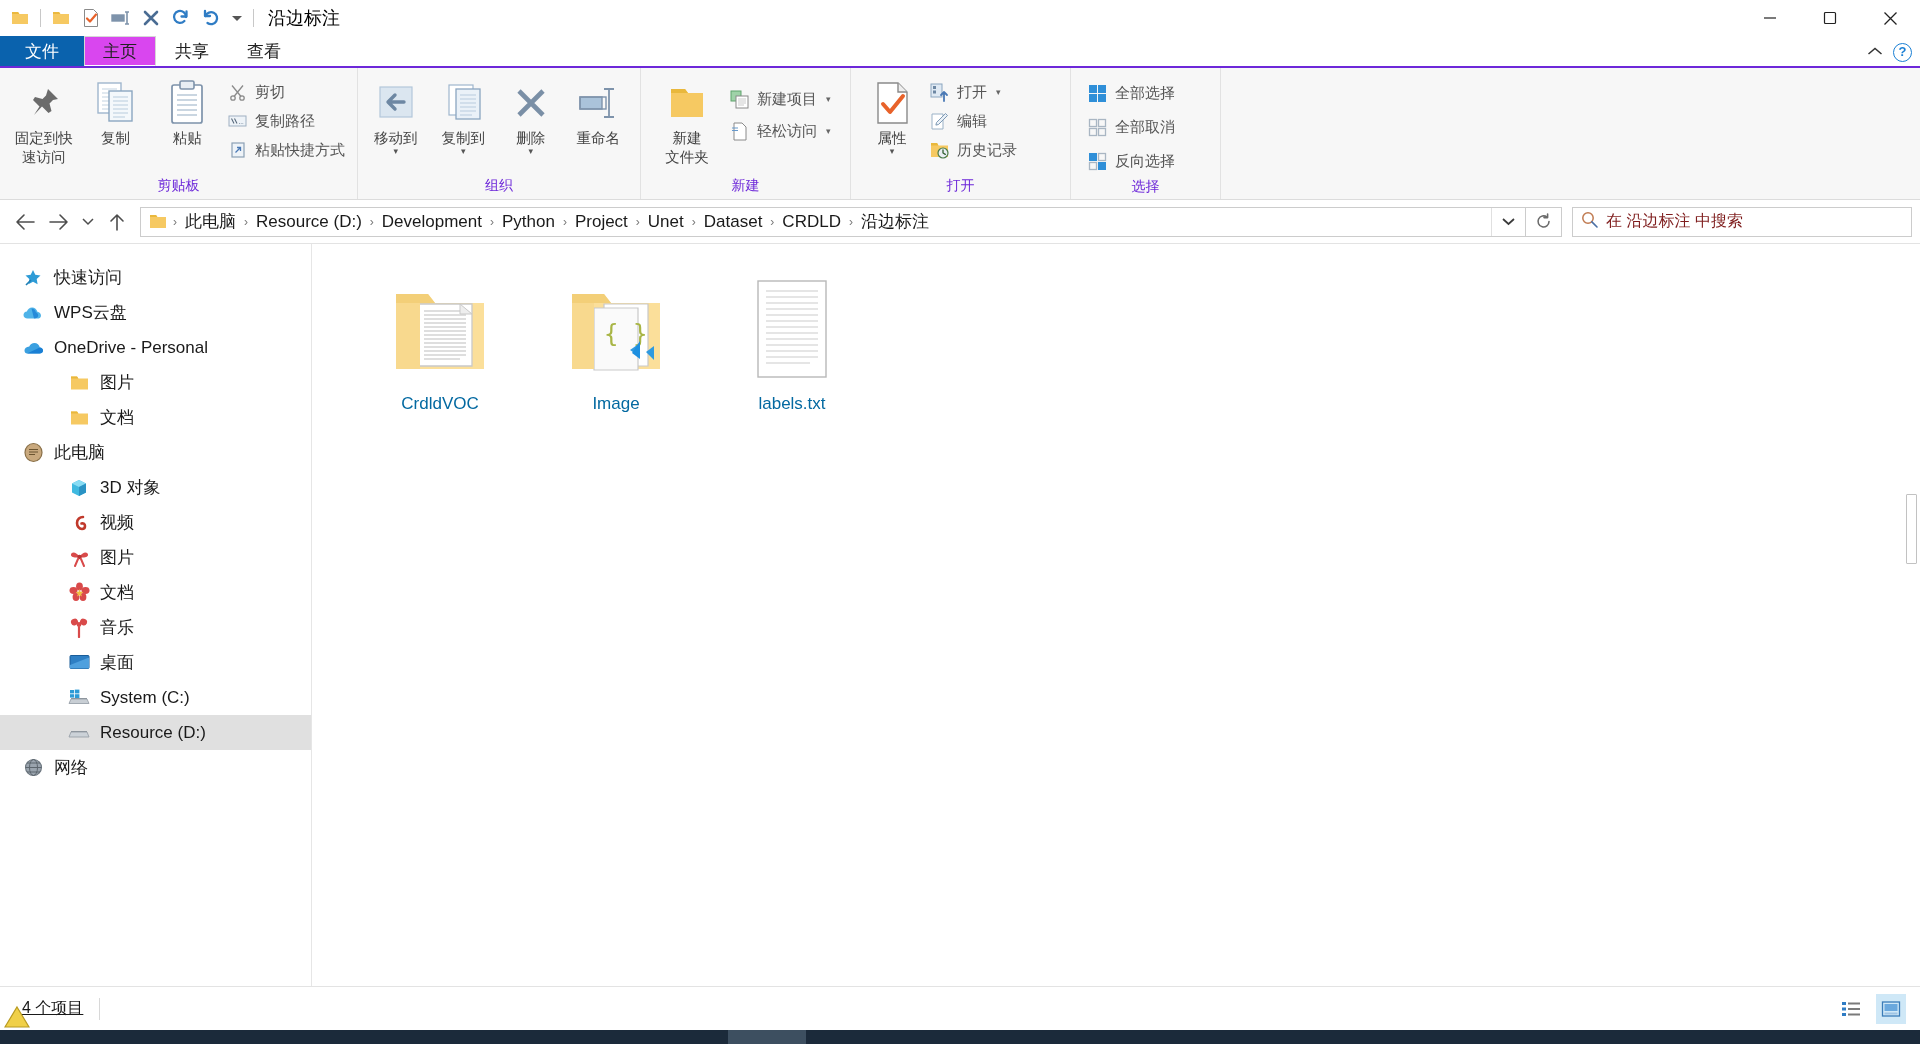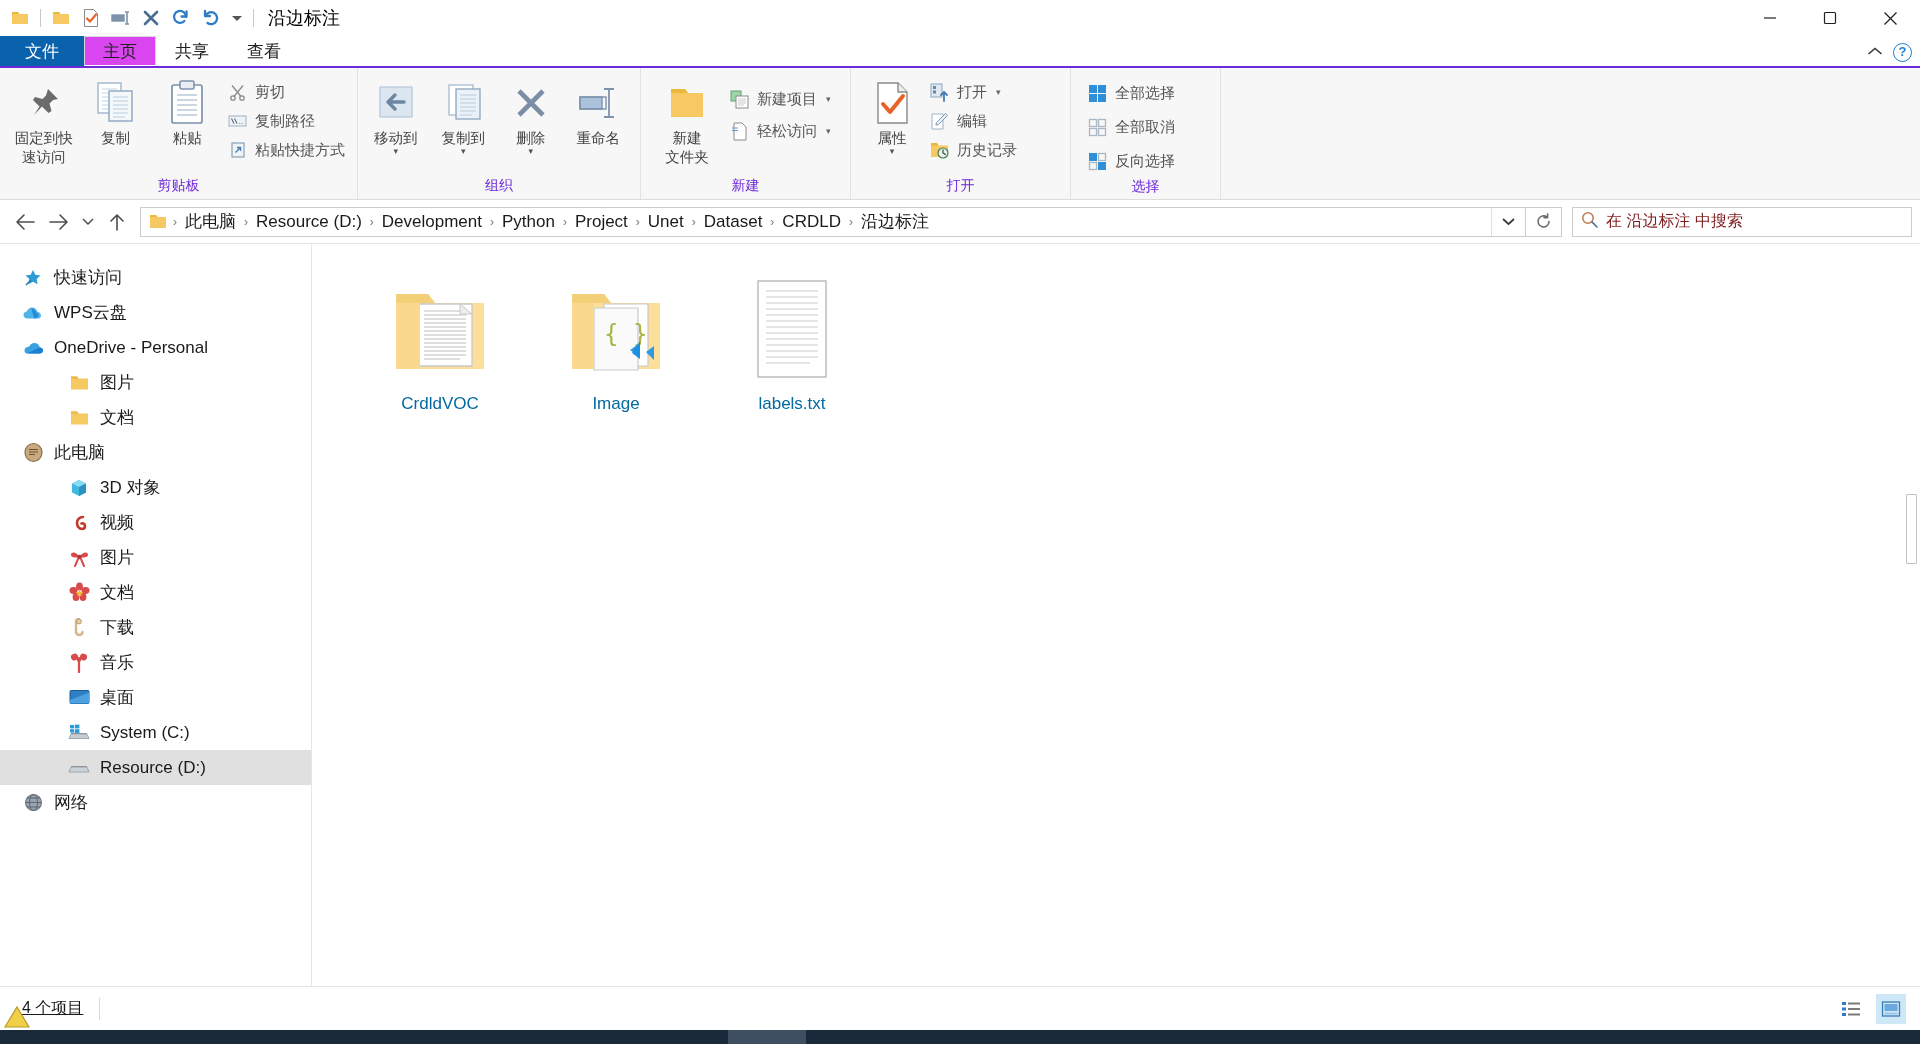--- a/index.html
+++ b/index.html
@@ -849,29 +849,20 @@
             <ellipse cx="14" cy="15" rx="3.4" ry="4"></ellipse>
             <ellipse cx="7" cy="15" rx="3.4" ry="4"></ellipse>
             <ellipse cx="4.5" cy="8.5" rx="4" ry="3.4"></ellipse>
           </g>
           <path d="M10.5 7l1 2.8 2.9.2-2.3 1.8.8 2.8-2.4-1.6-2.4 1.6.8-2.8-2.3-1.8 2.9-.2z" fill="#f0c040"></path>
         </svg>
       </span>
       <span>文档</span>
     </div>
 
-    <div class="nav-item indent1">
-      <span class="nicon">
-        <svg width="18" height="20" viewBox="0 0 18 20">
-          <path d="M9 1c-2 0-3 1.5-3 3v9c0 2.5 1.5 4 3.2 4 1.8 0 3.3-1.3 3.3-3" fill="none" stroke="#d8b48a" stroke-width="2.4" stroke-linecap="round"></path>
-          <circle cx="9" cy="3.5" r="2.4" fill="#e8d0b0" stroke="#bb9a70" stroke-width="1"></circle>
-        </svg>
-      </span>
-      <span>下载</span>
-    </div>
 
     <div class="nav-item indent1">
       <span class="nicon">
         <svg width="20" height="21" viewBox="0 0 20 21">
           <g fill="#d94a4a">
             <ellipse cx="5.5" cy="5" rx="3.6" ry="3.2" transform="rotate(-25 5.5 5)"></ellipse>
             <ellipse cx="14.5" cy="5" rx="3.6" ry="3.2" transform="rotate(25 14.5 5)"></ellipse>
             <circle cx="10" cy="7.5" r="2.4"></circle>
           </g>
           <path d="M10 10v10" stroke="#d94a4a" stroke-width="2.2" stroke-linecap="round"></path>

